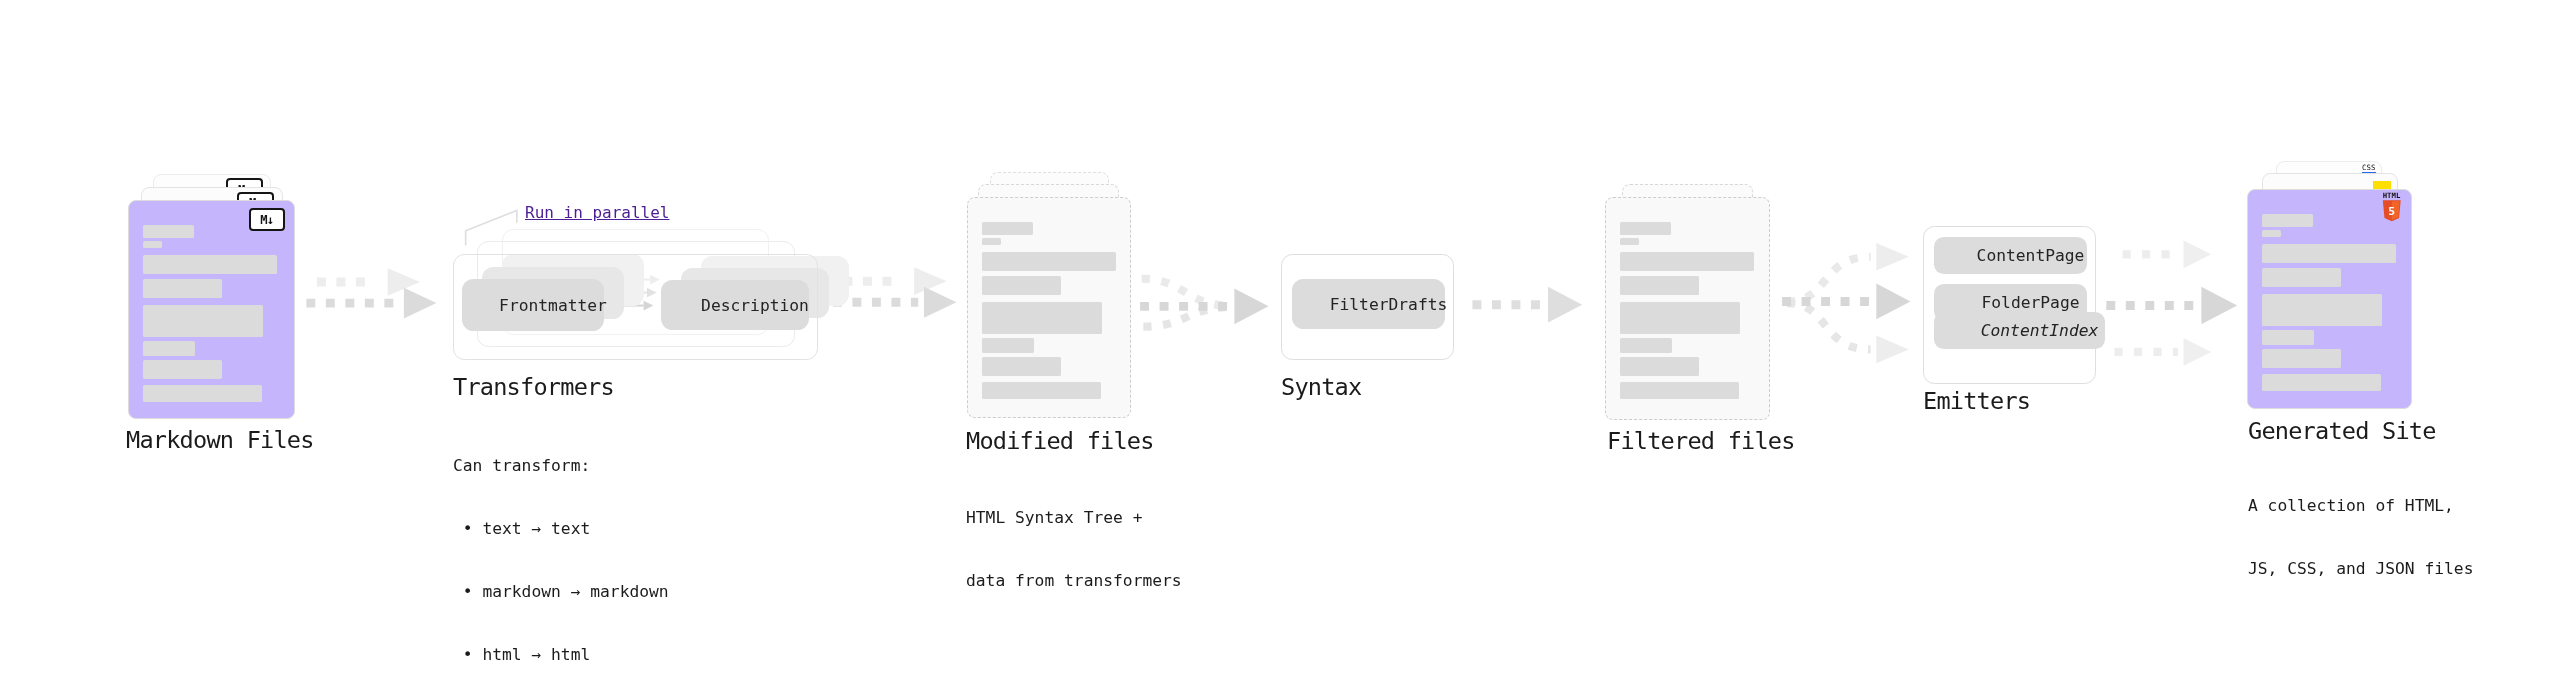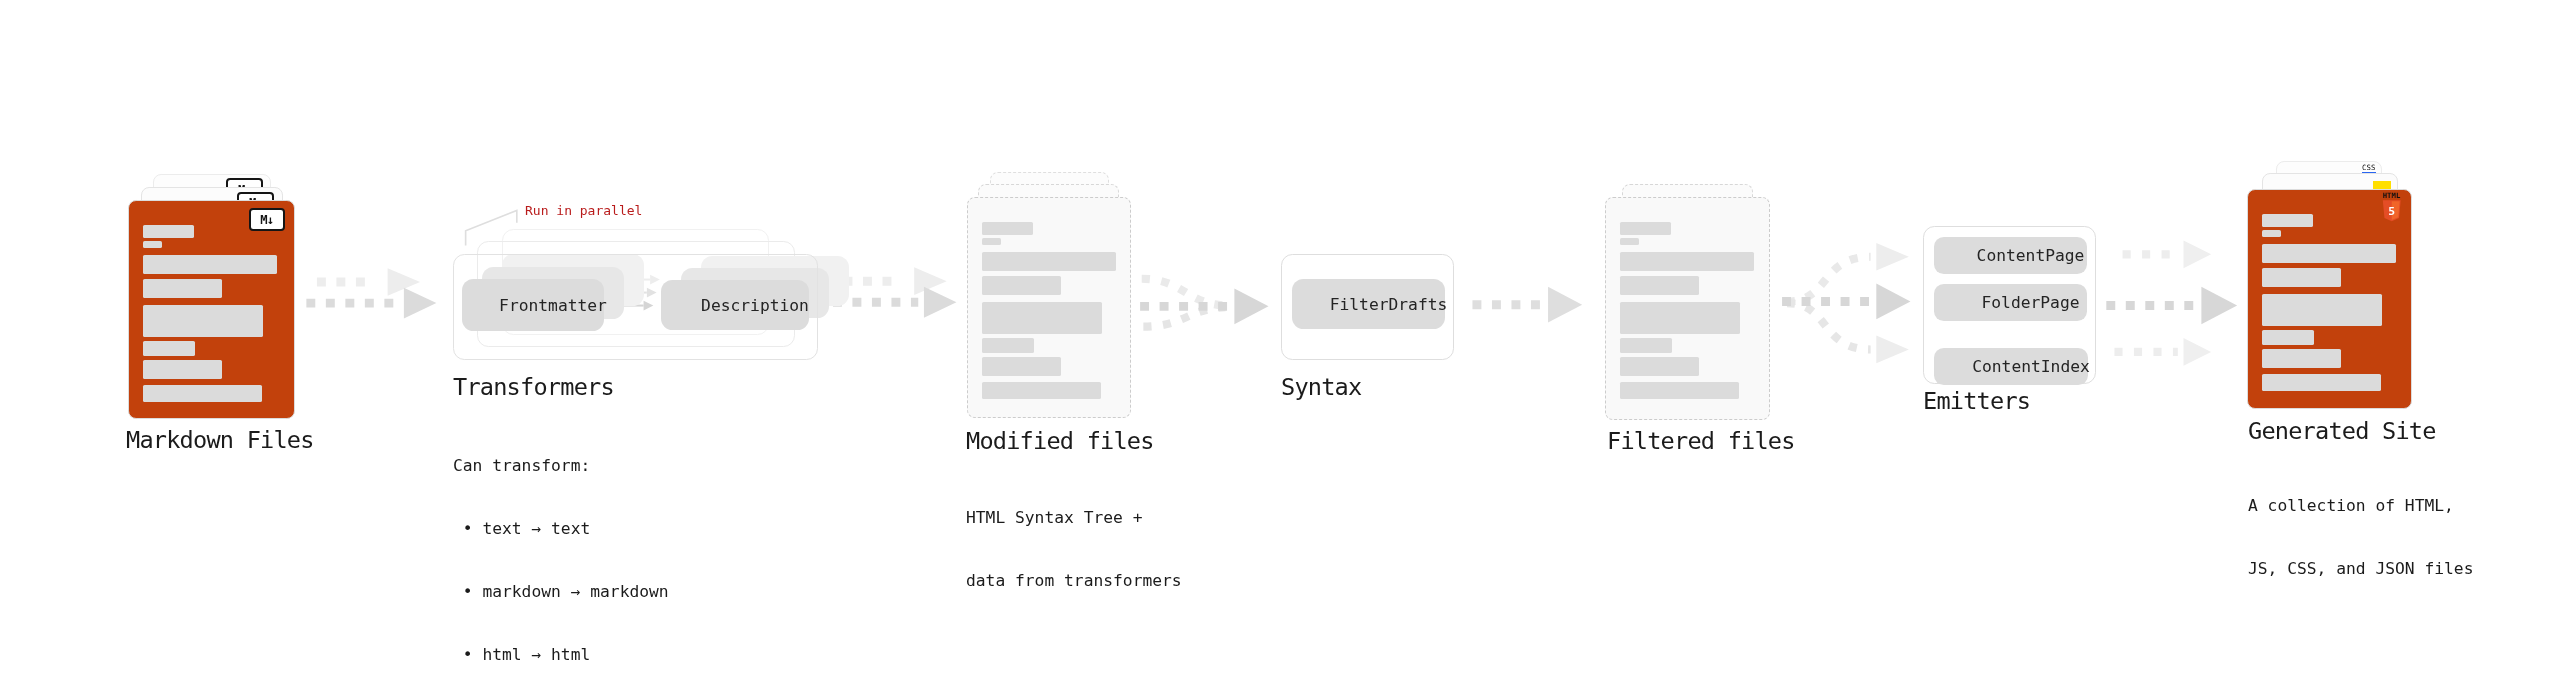--- a/index.html
+++ b/index.html
@@ -2,21 +2,21 @@
 <html style="font-size:13px"><head>
 <meta charset="utf-8">
 <style>
   html,body{margin:0;padding:0;background:#fff;}
   #canvas{
     position:relative;width:2576px;height:681px;background:#ffffff;overflow:hidden;
     font-family:"DejaVu Sans Mono","Liberation Mono",monospace;color:#1b1b1b;
   }
   #arrows{position:absolute;left:0;top:0;pointer-events:none;}
   
-  .card{position:absolute;background:#c2410c;border:1.6px solid #dcdcdc;border-radius:8.1px;box-sizing:border-box;}
+  .card{position:absolute;background:#c4b5fd;border:1.6px solid #dcdcdc;border-radius:8.1px;box-sizing:border-box;}
   .card.back1{background:#fcfcfc;border-color:#e4e4e4;}
   .card.back2{background:#fdfdfd;border-color:#ececec;}
   .card.dashed{border-style:dashed;background:#f9f9f9;border-color:#cccccc;}
   .card.dashed.back1{border-color:#d7d7d7;background:#fbfbfb;}
   .card.dashed.back2{border-color:#dfdfdf;background:#fcfcfc;}
   .bar{position:absolute;left:14px;background:#dbdbdb;border-radius:1.6px;}
   .b1{top:24.4px;width:51px;height:12.2px;}
   .b2{top:40px;width:18.7px;height:6.5px;}
   .b3{top:54px;width:134px;height:18.7px;}
   .b4{top:78px;width:79px;height:18.7px;}
@@ -38,21 +38,21 @@
   .tbox.back{border-color:#f1f1f1;}
   .panel{position:absolute;background:#fff;border:1.6px solid #dedede;border-radius:11.4px;box-sizing:border-box;}
   .pill{position:absolute;background:#dcdcdc;border-radius:11.4px;display:flex;align-items:center;justify-content:center;
     font-size:16.3px;color:#242424;box-sizing:border-box;padding-left:40px;}
   .pill.ghost1{background:#e7e7e7;}
   .pill.ghost2{background:#f1f1f1;}
   .pill.emit{border-radius:9.8px;}
   
   .title{position:absolute;font-size:23.6px;font-weight:500;line-height:1.15;color:#1b1b1b;letter-spacing:-0.8px;white-space:pre;}
   .desc{position:absolute;font-size:16.3px;line-height:21px;color:#1b1b1b;white-space:pre;}
-  .note{position:absolute;font-size:13px;color:#b91c1c;white-space:pre;}
+  .note{position:absolute;font-size:16px;color:#4c1d95;white-space:pre;text-decoration:underline;}
 </style>
 </head>
 <body>
 
 <div id="canvas">
 
   <svg id="arrows" width="2576" height="681" viewBox="0 0 3170 838">
 
     <g>
       <line x1="390" y1="347" x2="462" y2="347" stroke="#ededed" stroke-width="11" stroke-dasharray="11 13"></line>
@@ -189,21 +189,21 @@
       <div class="bar b7"></div>
       <div class="bar b8"></div>
     </div>
   </div>
   <div class="title" style="left:1607px;top:428px;">Filtered files</div>
 
   <div>
     <div class="panel" style="left:1923px;top:226px;width:173px;height:158px;"></div>
     <div class="pill emit" style="left:1934px;top:237px;width:153px;height:37px;">ContentPage</div>
     <div class="pill emit" style="left:1934px;top:284px;width:153px;height:37px;">FolderPage</div>
-    <div class="pill emit" style="left:1934px;top:348px;width:154px;height:37px;">ContentIndex</div>
+    <div class="pill emit" style="left:1934px;top:312px;width:171px;height:37px;font-style:italic;">ContentIndex</div>
   </div>
   <div class="title" style="left:1923px;top:388px;">Emitters</div>
 
   <div>
     <div class="card back2" style="left:2276px;top:161px;width:106px;height:220px;">
       <div class="cssbadge" style="top:2.4px;right:3.3px;">
         <div>CSS</div>
         <div class="cssbar"></div>
       </div>
     </div>

